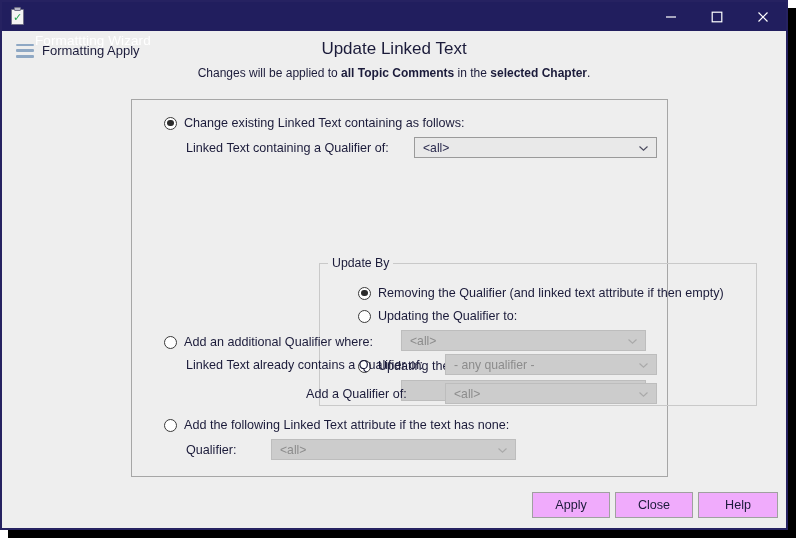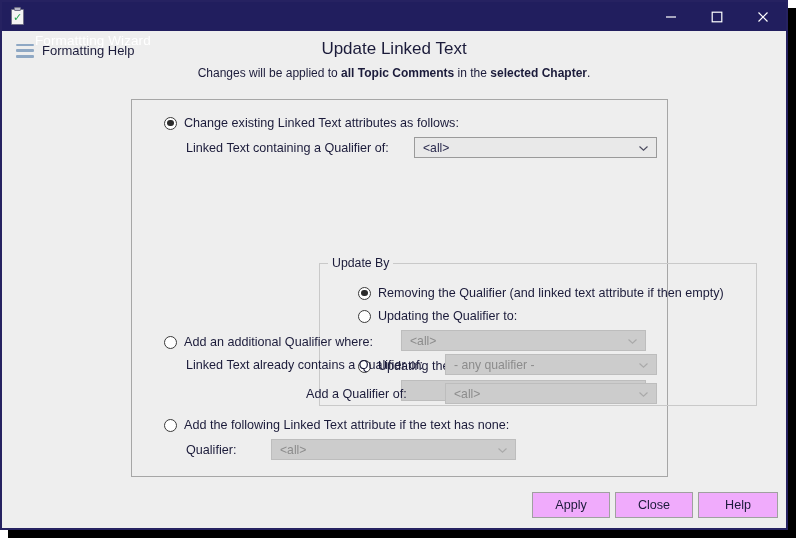--- a/index.html
+++ b/index.html
@@ -287,35 +287,35 @@
     </div>
   </div>
 
   <div class="header">
     <div class="menu-btn">
       <div class="hamburger">
         <span></span>
           <span></span>
           <span></span>
       </div>
-      <div class="menu-label">Formatting Help</div>
+      <div class="menu-label">Formatting Apply</div>
     </div>
 
     <div class="page-title">Update Linked Text</div>
 
     <div class="page-sub">
       <span>Changes will be applied to </span><b>all Topic Comments</b><span> in the </span><b>selected Chapter</b><span>.</span>
     </div>
   </div>
 
   <div class="panel">
 
     <div class="row" style="left:32px; top:16px;">
       <span class="radio checked"></span>
-      <span class="opt-label">Change existing Linked Text attributes as follows:</span>
+      <span class="opt-label">Change existing Linked Text containing as follows:</span>
     </div>
 
     <div class="row" style="left:54px; top:41px;">
       <span class="field-label">Linked Text containing a Qualifier of:</span>
     </div>
 
     <div class="combo" style="left:253px; top:37px; width:243px;">
       <span>&lt;all&gt;</span>
       <span class="chev">
         <svg width="9" height="5" viewBox="0 0 9 5">

